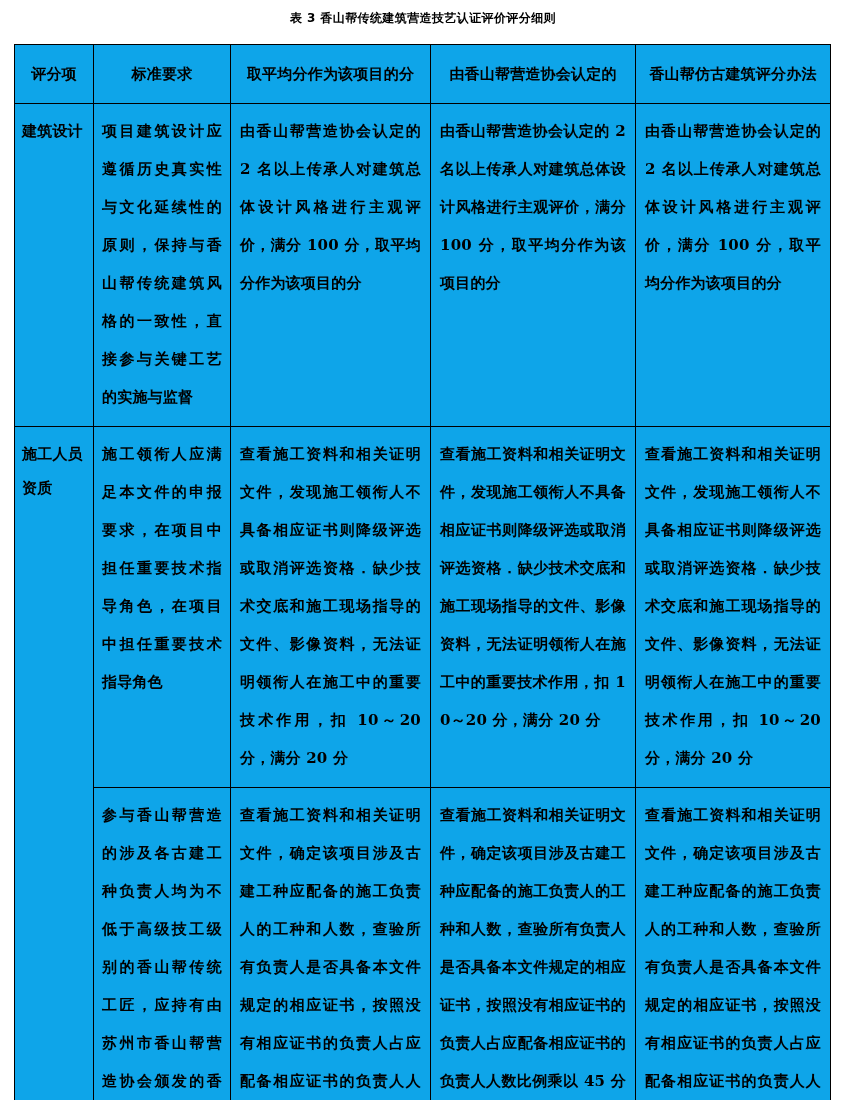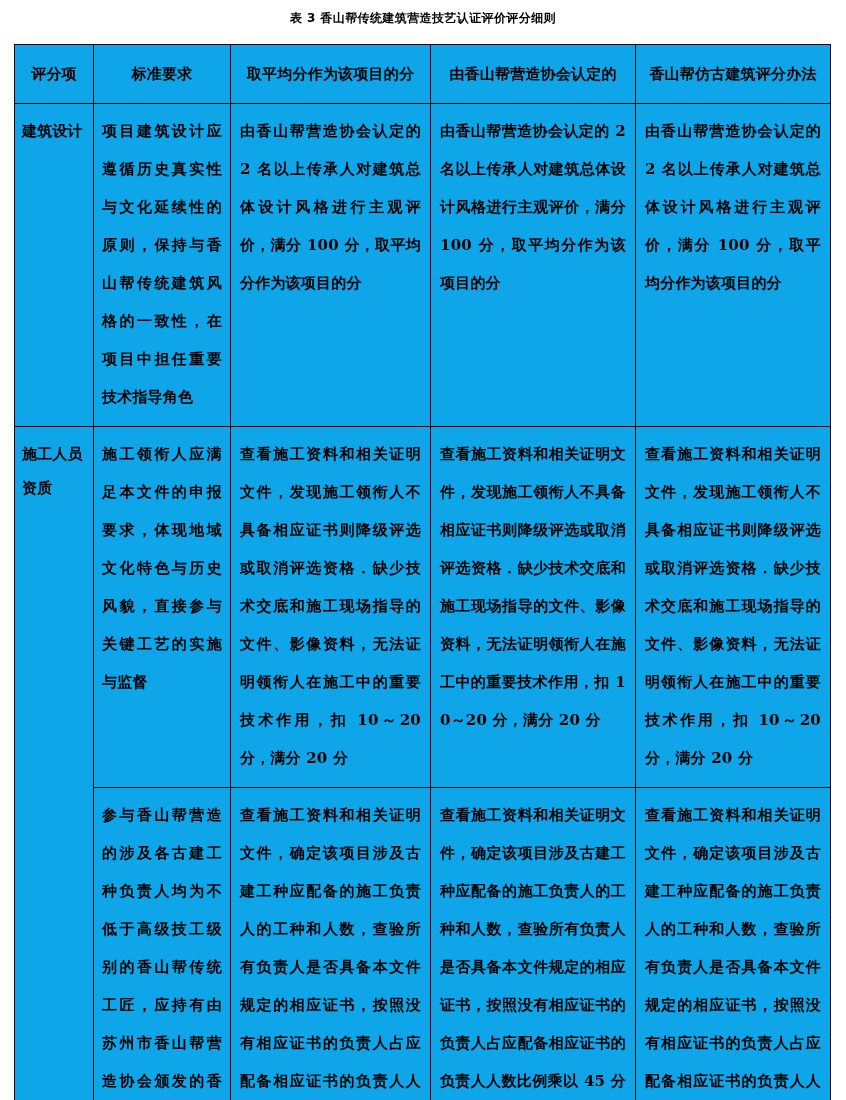--- a/index.html
+++ b/index.html
@@ -134,39 +134,39 @@
           <td>
             <div class="cell">香山帮仿古建筑评分办法</div>
           </td>
         </tr>
 
         <tr class="row1">
           <td>
             <div class="cell label">建筑设计</div>
           </td>
           <td>
-            <div class="cell body narrow">项目建筑设计应遵循历史真实性与文化延续性的原则，保持与香山帮传统建筑风格的一致性，在项目中担任重要技术指导角色</div>
+            <div class="cell body narrow">项目建筑设计应遵循历史真实性与文化延续性的原则，保持与香山帮传统建筑风格的一致性，直接参与关键工艺的实施与监督</div>
           </td>
           <td>
             <div class="cell body">由香山帮营造协会认定的 2 名以上传承人对建筑总体设计风格进行主观评价，满分 100 分，取平均分作为该项目的分</div>
           </td>
           <td>
             <div class="cell body">由香山帮营造协会认定的 2 名以上传承人对建筑总体设计风格进行主观评价，满分 100 分，取平均分作为该项目的分</div>
           </td>
           <td>
             <div class="cell body">由香山帮营造协会认定的 2 名以上传承人对建筑总体设计风格进行主观评价，满分 100 分，取平均分作为该项目的分</div>
           </td>
         </tr>
 
         <tr class="row2">
           <td rowspan="2">
             <div class="cell label">施工人员资质</div>
           </td>
           <td>
-            <div class="cell body narrow">施工领衔人应满足本文件的申报要求，体现地域文化特色与历史风貌，直接参与关键工艺的实施与监督</div>
+            <div class="cell body narrow">施工领衔人应满足本文件的申报要求，在项目中担任重要技术指导角色，在项目中担任重要技术指导角色</div>
           </td>
           <td>
             <div class="cell body">查看施工资料和相关证明文件，发现施工领衔人不具备相应证书则降级评选或取消评选资格．缺少技术交底和施工现场指导的文件、影像资料，无法证明领衔人在施工中的重要技术作用，扣 10～20 分，满分 20 分</div>
           </td>
           <td>
             <div class="cell body">查看施工资料和相关证明文件，发现施工领衔人不具备相应证书则降级评选或取消评选资格．缺少技术交底和施工现场指导的文件、影像资料，无法证明领衔人在施工中的重要技术作用，扣 10～20 分，满分 20 分</div>
           </td>
           <td>
             <div class="cell body">查看施工资料和相关证明文件，发现施工领衔人不具备相应证书则降级评选或取消评选资格．缺少技术交底和施工现场指导的文件、影像资料，无法证明领衔人在施工中的重要技术作用，扣 10～20 分，满分 20 分</div>
           </td>

